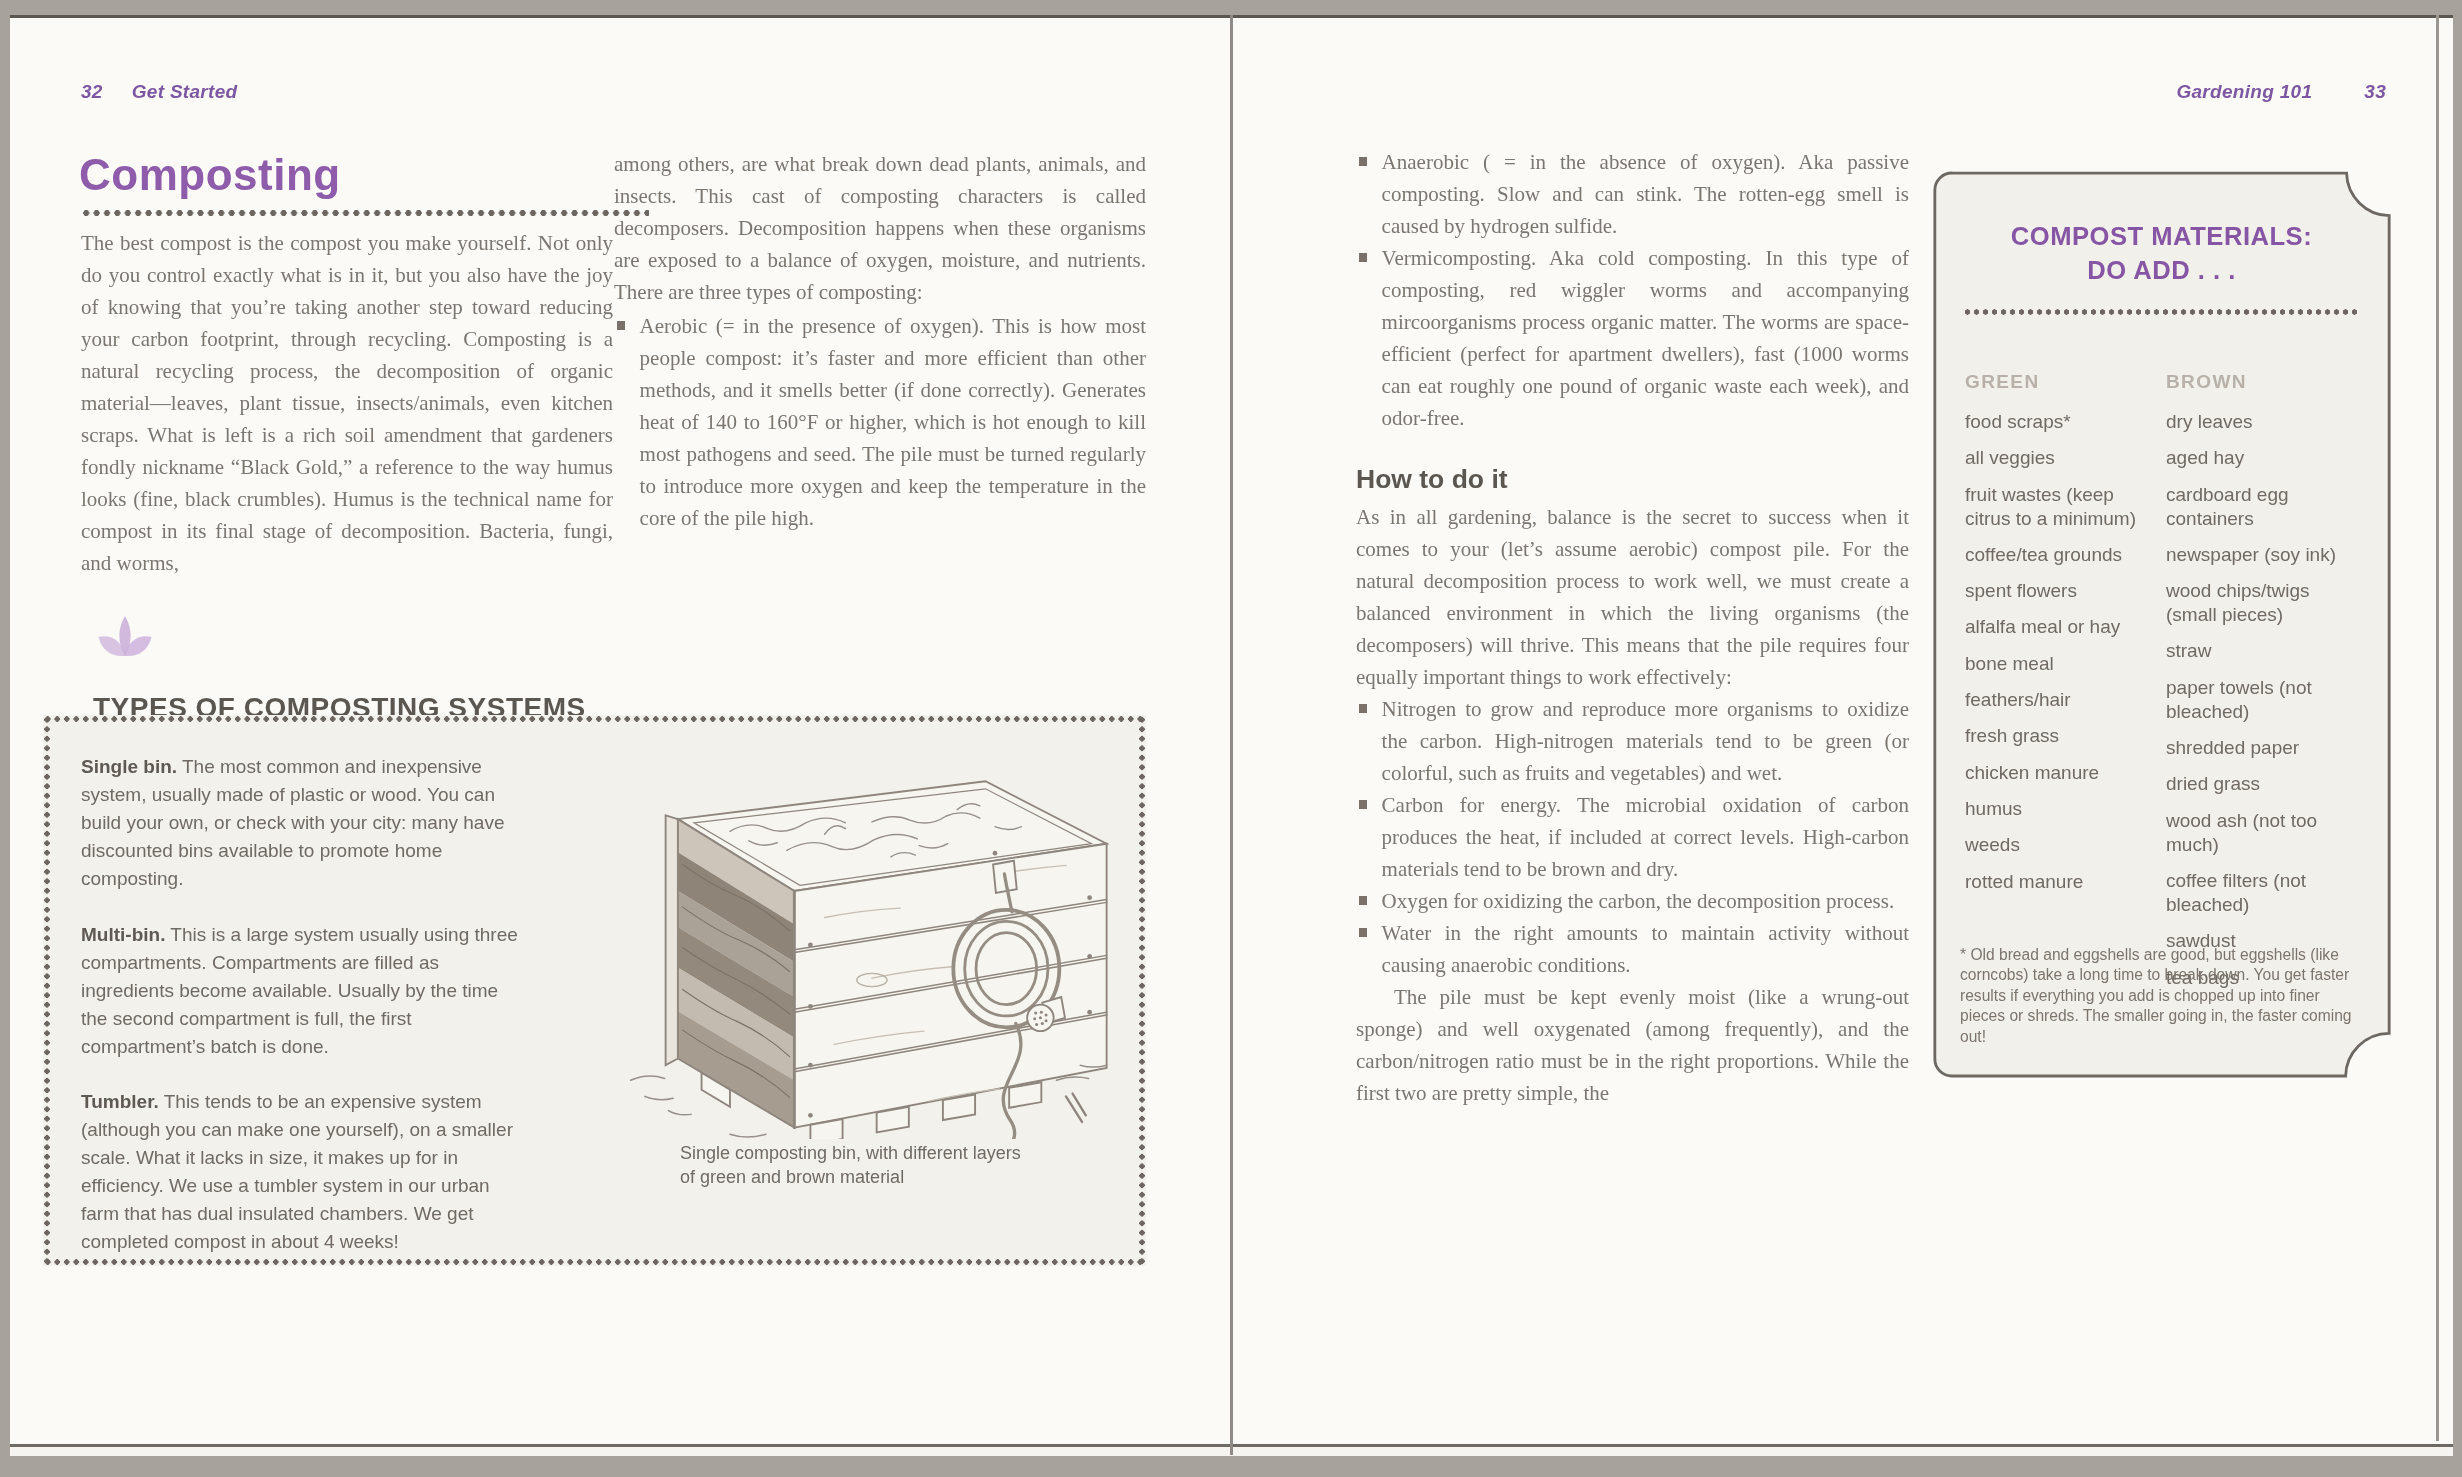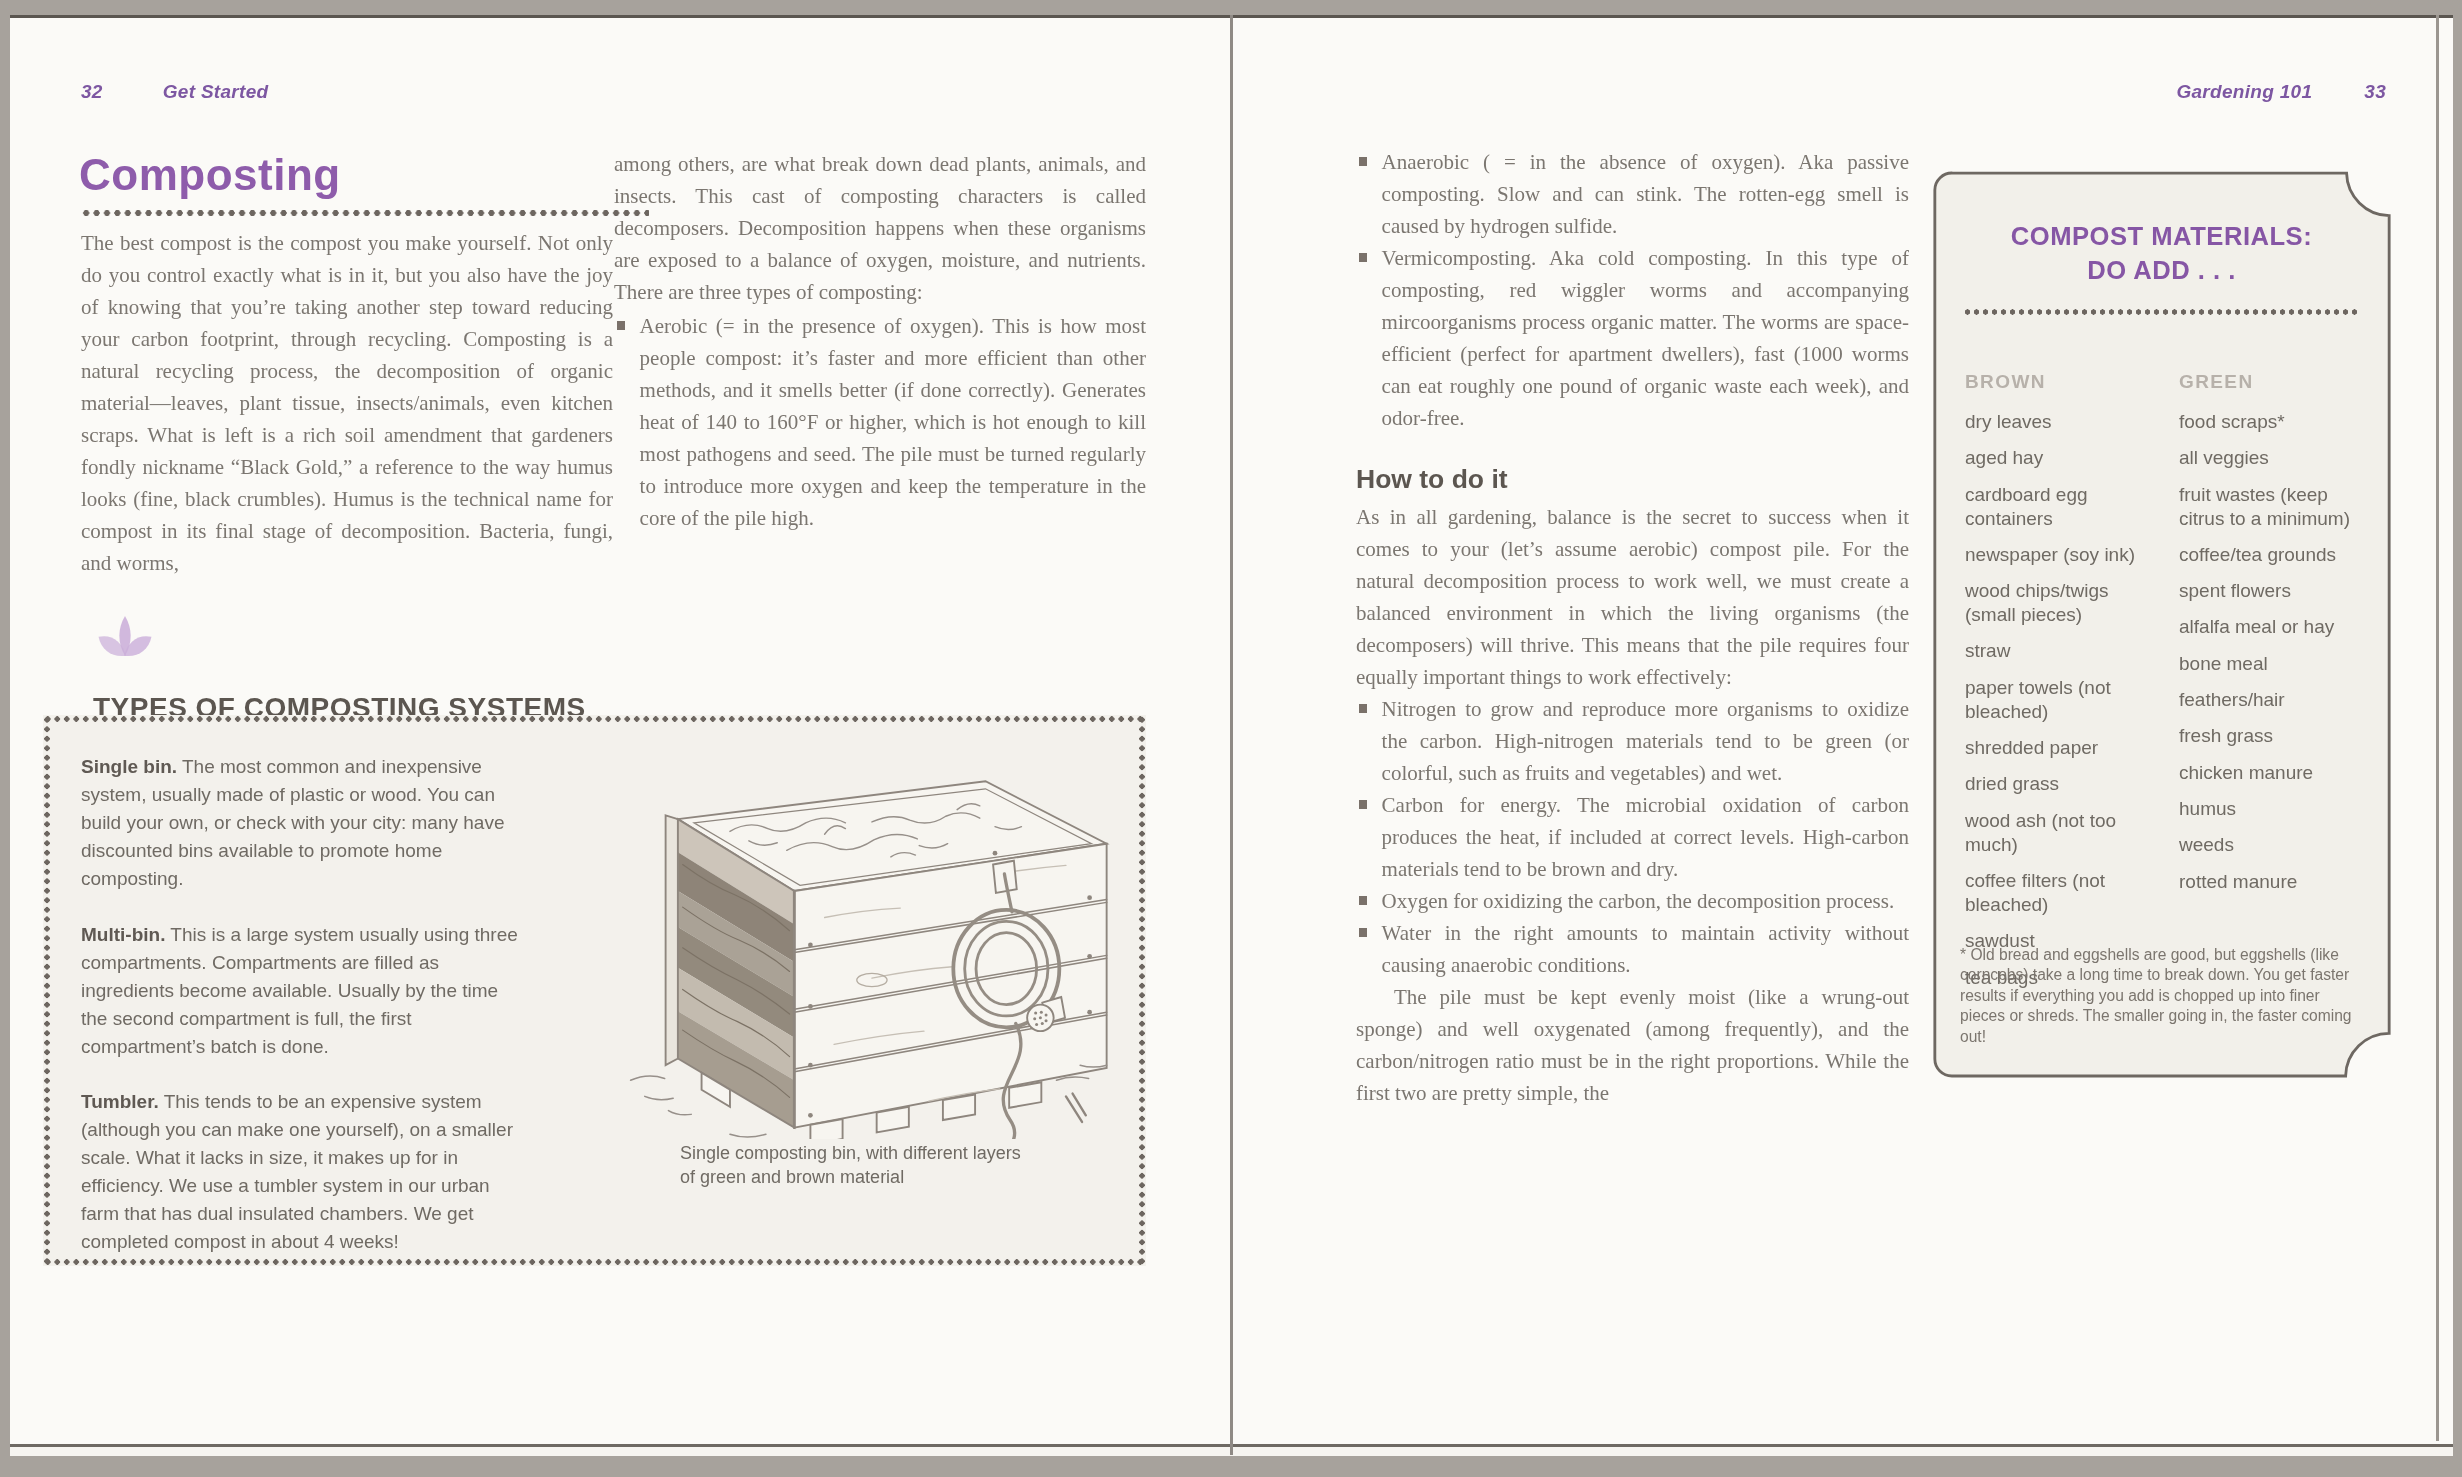--- a/index.html
+++ b/index.html
@@ -5,21 +5,21 @@
   html,body{margin:0;padding:0;background:#a7a29c;}
   .stage{position:relative;width:2462px;height:1477px;background:#a7a29c;overflow:hidden;
          font-family:"Liberation Sans",sans-serif;}
   .book{position:absolute;left:9.5px;top:15px;width:2443px;height:1426px;background:#fbfaf7;
         border-top:3.8px solid #5b5650;border-bottom:3.8px solid #6e6963;}
   .under-sliver{position:absolute;left:9.5px;top:1447px;width:2443px;height:8.5px;background:#f6f4f0;}
   .spine{position:absolute;left:1230px;top:15px;width:2.8px;height:1440px;background:#8f8a85;}
   .edge-right{position:absolute;left:2436px;top:15px;width:2.8px;height:1426px;background:#9b9690;}
 
   
-  .runhead{position:absolute;display:flex;gap:60px;font-size:19px;font-weight:bold;
+  .runhead{position:absolute;display:flex;gap:29px;font-size:19px;font-weight:bold;
            font-style:italic;color:#7d57a2;letter-spacing:0.3px;}
   .runhead-right{display:flex;gap:52px;}
   .serif{font-family:"Liberation Serif",serif;font-size:21px;line-height:32px;color:#7b7670;
          text-align:justify;}
   .sans-box{font-size:19px;line-height:28px;color:#6f6a63;}
   h1.compost-title{margin:0;font-size:44px;font-weight:bold;color:#8e5cab;letter-spacing:0.5px;}
   .dots{height:7.6px;background-image:radial-gradient(circle,#6d6660 2.4px,rgba(0,0,0,0) 2.7px);
         background-size:9px 7.6px;background-position:0 50%;background-repeat:repeat-x;}
   .dots-lg{height:9.5px;background-image:radial-gradient(circle,#6d6660 2.8px,rgba(0,0,0,0) 3.2px);
         background-size:10.4px 9.5px;background-repeat:repeat-x;}
@@ -220,54 +220,54 @@
   <div class="sidebar">
     <svg width="460" height="911" viewBox="0 0 486 962" style="position:absolute;left:0;top:0;">
       <path d="M22,3 L438,3 A46,46 0 0 0 483,48 L483,912 A46,46 0 0 0 437,957 L21,957
                A18,18 0 0 1 3,939 L3,21 A18,18 0 0 1 22,3 Z" fill="#f2f0ea" stroke="#6e6862" stroke-width="3"></path>
     </svg>
     <div class="sidebar-inner">
       <div class="sb-title">COMPOST MATERIALS:
 DO ADD . . .</div>
       <div class="dots sb-dots"></div>
       <div class="sb-cols">
+        <div class="sb-col">
+          <div class="sb-label">GREEN</div>
+          <div>
+              <div class="sb-item">food scraps*</div>
+              <div class="sb-item">all veggies</div>
+              <div class="sb-item">fruit wastes (keep citrus to a minimum)</div>
+              <div class="sb-item">coffee/tea grounds</div>
+              <div class="sb-item">spent flowers</div>
+              <div class="sb-item">alfalfa meal or hay</div>
+              <div class="sb-item">bone meal</div>
+              <div class="sb-item">feathers/hair</div>
+              <div class="sb-item">fresh grass</div>
+              <div class="sb-item">chicken manure</div>
+              <div class="sb-item">humus</div>
+              <div class="sb-item">weeds</div>
+              <div class="sb-item">rotted manure</div>
+            </div>
+        </div>
         <div class="sb-col sb-col-brown">
           <div class="sb-label">BROWN</div>
           <div>
               <div class="sb-item">dry leaves</div>
               <div class="sb-item">aged hay</div>
               <div class="sb-item">cardboard egg containers</div>
               <div class="sb-item">newspaper (soy ink)</div>
               <div class="sb-item">wood chips/twigs (small pieces)</div>
               <div class="sb-item">straw</div>
               <div class="sb-item">paper towels (not bleached)</div>
               <div class="sb-item">shredded paper</div>
               <div class="sb-item">dried grass</div>
               <div class="sb-item">wood ash (not too much)</div>
               <div class="sb-item">coffee filters (not bleached)</div>
               <div class="sb-item">sawdust</div>
               <div class="sb-item">tea bags</div>
             </div>
         </div>
-        <div class="sb-col">
-          <div class="sb-label">GREEN</div>
-          <div>
-              <div class="sb-item">food scraps*</div>
-              <div class="sb-item">all veggies</div>
-              <div class="sb-item">fruit wastes (keep citrus to a minimum)</div>
-              <div class="sb-item">coffee/tea grounds</div>
-              <div class="sb-item">spent flowers</div>
-              <div class="sb-item">alfalfa meal or hay</div>
-              <div class="sb-item">bone meal</div>
-              <div class="sb-item">feathers/hair</div>
-              <div class="sb-item">fresh grass</div>
-              <div class="sb-item">chicken manure</div>
-              <div class="sb-item">humus</div>
-              <div class="sb-item">weeds</div>
-              <div class="sb-item">rotted manure</div>
-            </div>
-        </div>
       </div>
       <div class="sb-foot">* Old bread and eggshells are good, but eggshells (like corncobs) take a long time to break down. You get faster results if everything you add is chopped up into finer pieces or shreds. The smaller going in, the faster coming out!</div>
     </div>
   </div>
 </div>
 
 
 </body></html>

